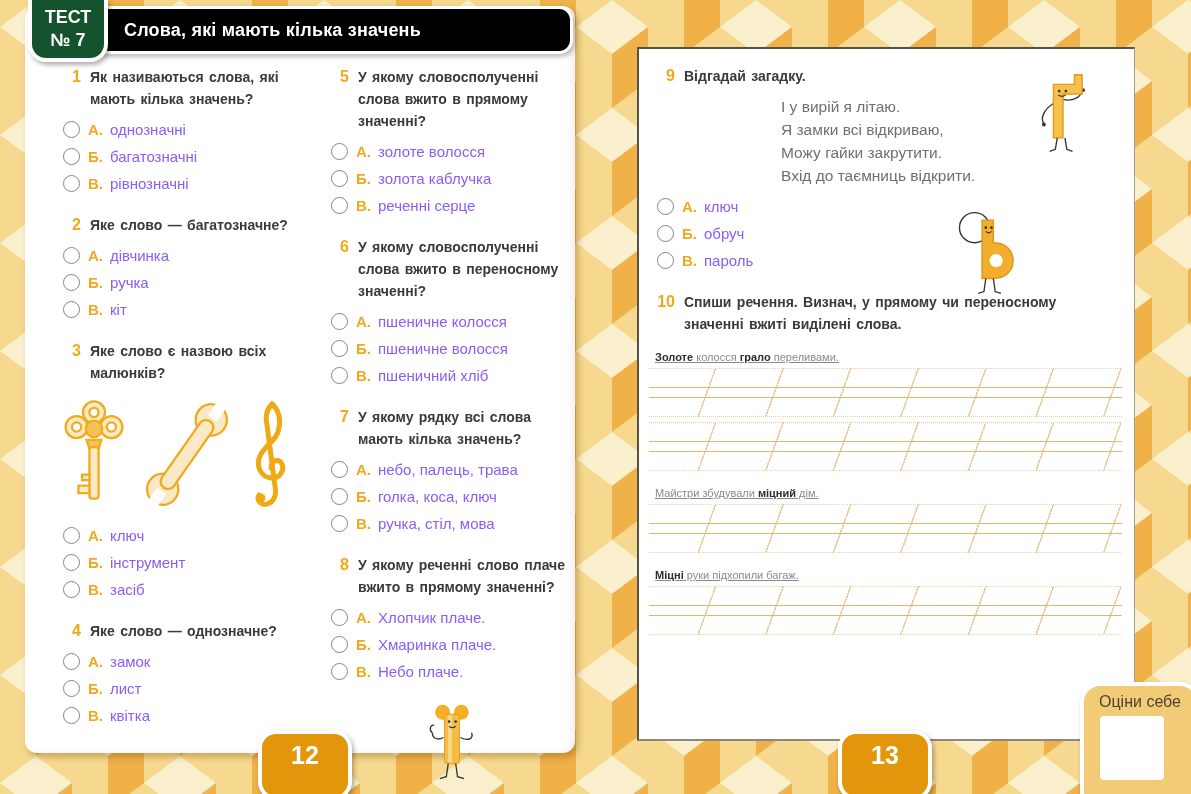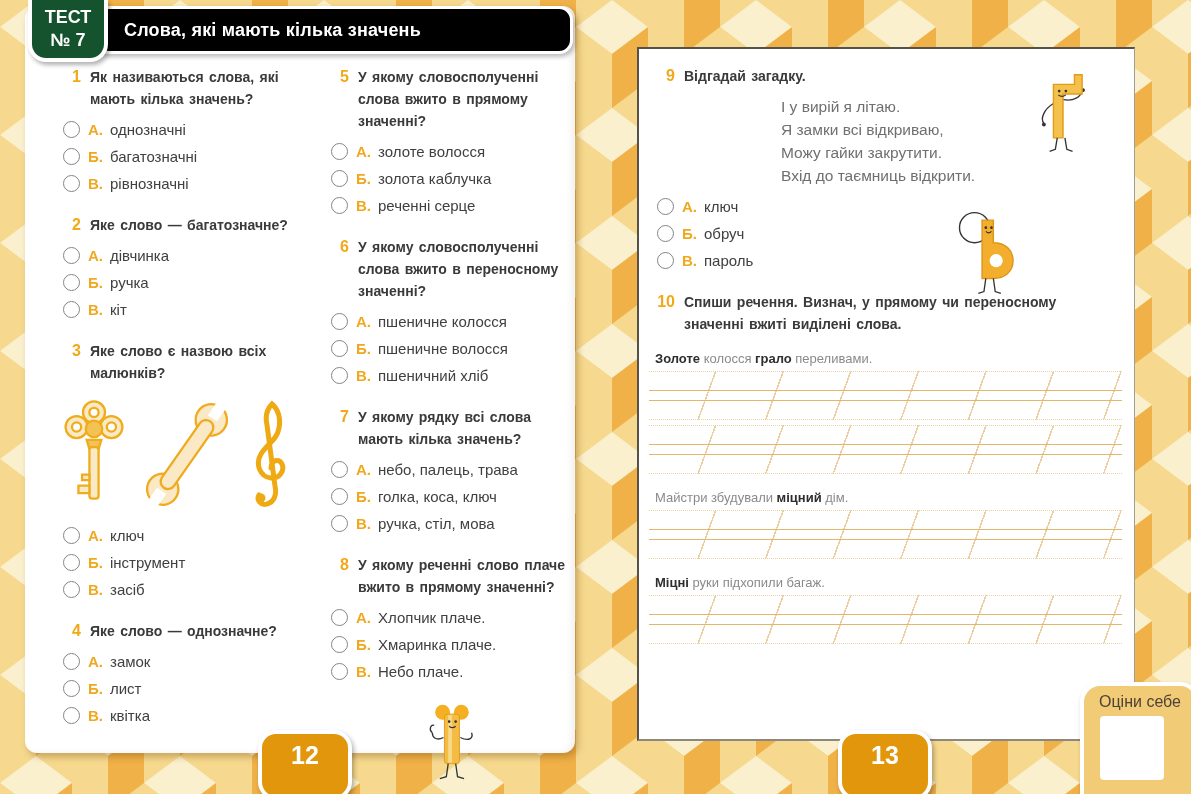--- a/index.html
+++ b/index.html
@@ -35,30 +35,30 @@
   .q{margin-bottom:20px;}
   .q-head{display:flex;}
   .q-num{width:20px;text-align:right;margin-right:9px;color:#F2A818;
     font-weight:bold;font-size:16px;line-height:22px;flex:none;}
   .q-text{color:#3a3a3a;font-weight:bold;font-size:14px;line-height:22px;word-spacing:1.5px;}
   .opts{margin-top:8px;}
   .opt{display:flex;align-items:center;margin:5px 0;height:22px;cursor:pointer;}
   .radio{width:15px;height:15px;border:1.6px solid #858585;border-radius:50%;
     margin:0 8px 0 2px;flex:none;background:#fff;}
   .letter{color:#F0A81E;font-weight:bold;font-size:15px;margin-right:7px;}
-  .otext{color:#404040;font-size:15px;}
+  .otext{color:#8b5cf6;font-size:15px;}
   .pics{display:flex;align-items:flex-end;gap:14px;margin:8px 0 2px 0;height:124px;}
 
   
   .riddle{margin:8px 0 6px 126px;color:#6f6f6f;font-size:15.5px;line-height:23px;}
   .q9{position:relative;}
   .mascot-g{position:absolute;right:24px;top:6px;}
   .mascot-b{position:absolute;right:100px;top:142px;}
   .q10{margin-top:16px;}
-  .sentence{font-size:13px;color:#8a8a8a;margin-top:16px;}
+  .sentence{font-size:11px;color:#8a8a8a;margin-top:16px;text-decoration:underline;}
   .sentence b{color:#2e2e2e;}
   .wlines{position:relative;height:49px;margin:5px -6px 2px -6px;
     background:repeating-linear-gradient(110deg, rgba(0,0,0,0) 0 62px, #EBCFA0 62px 63.5px);}
   .wlines i{position:absolute;left:0;right:0;height:0;border-top:1px solid #E3B76B;display:block;}
   .wlines .d{border-top:1px dotted #EDD3A3;}
   .l1{top:0;} .l2{top:19px;} .l3{top:29px;} .l4{top:48px;}
 
   
   .tab{position:absolute;top:730px;width:94px;height:70px;background:#E1960B;
     border:4px solid #fff;border-radius:18px;box-shadow:2px 3px 5px rgba(0,0,0,.3);

